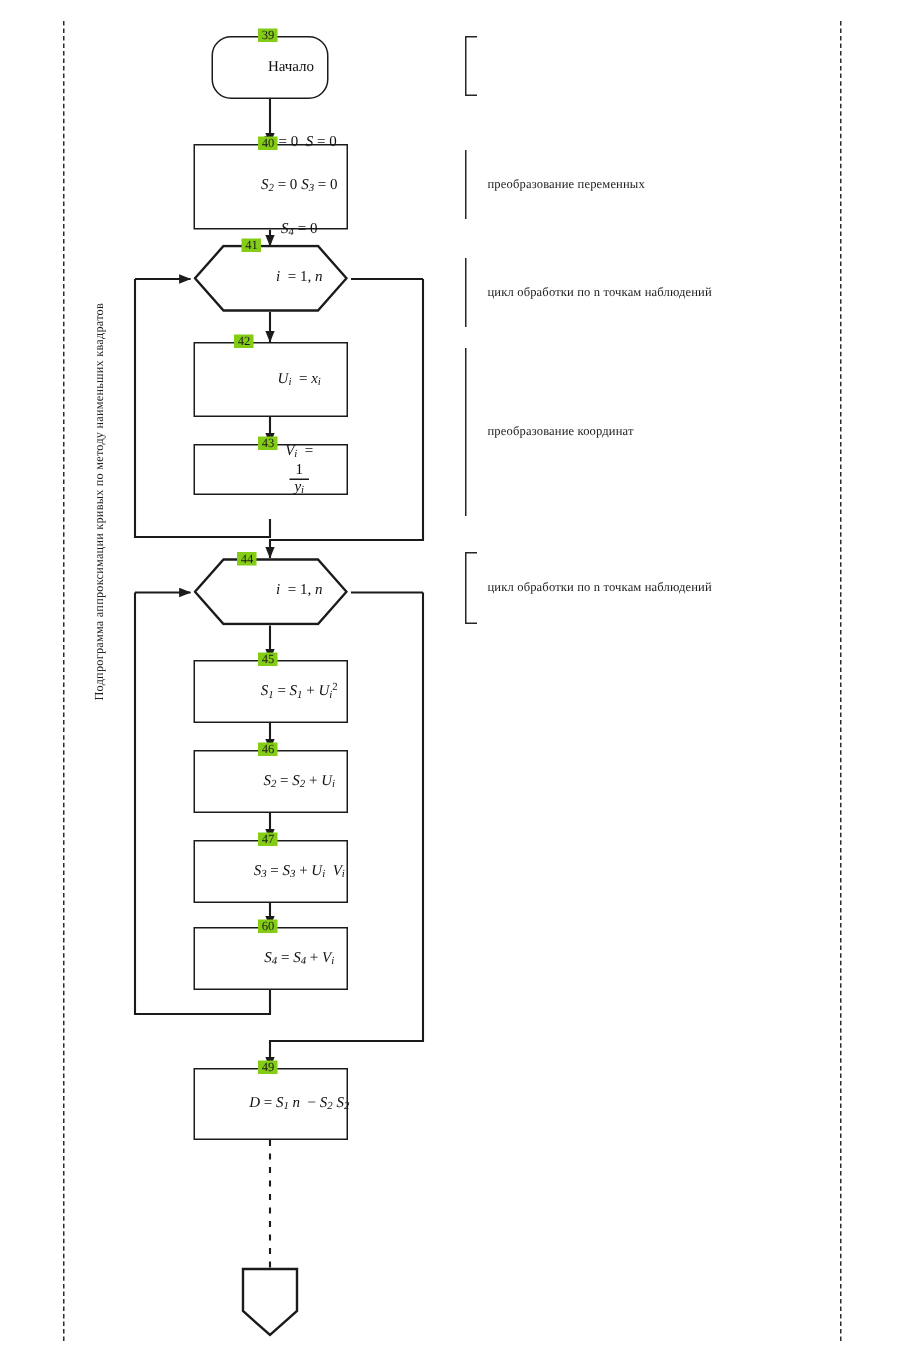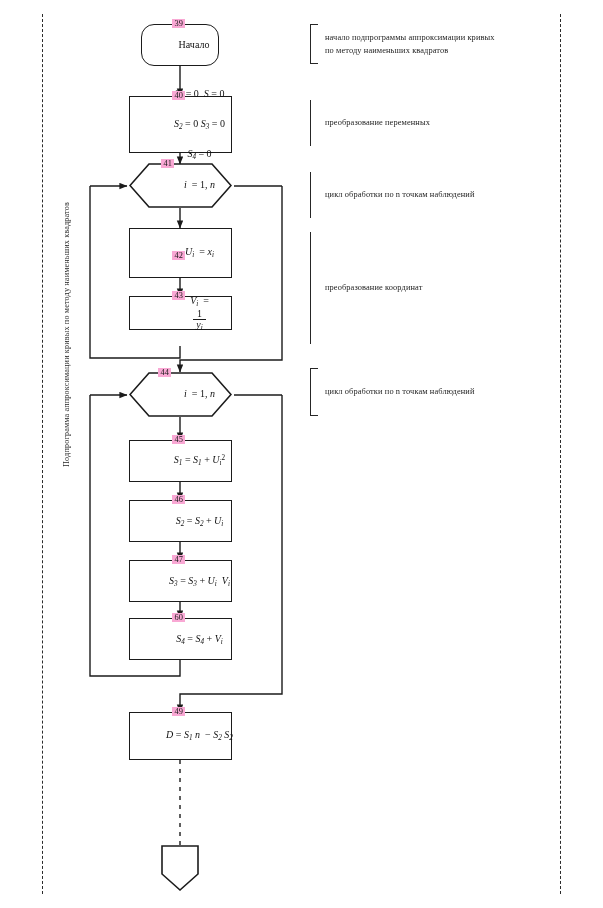--- a/index.html
+++ b/index.html
@@ -79,21 +79,21 @@
     position: absolute;
     left: 0; top: 0;
     width: 100%; height: 100%;
   }
   .node.loop .node-text { position: relative; z-index: 2; }
 
   
   .step-num {
     position: absolute;
     font-size: 8.4px;
-    background: #f9a8d4;
+    background: #84cc16;
     padding: 0 2.5px;
     color: #1a1a1a;
     z-index: 5;
     white-space: nowrap;
   }
 
   
   .mi { font-style: italic; }
   .sub { font-size: 7.2px; vertical-align: -0.22em; font-style: italic; }
   .sup { font-size: 7.2px; vertical-align: 0.48em; }
@@ -211,21 +211,21 @@
     <span class="mi">i</span>&nbsp; = 1, <span class="mi">n</span>
   </span>
 </div>
 <div class="step-num" style="left:161px; top:159px;">41</div>
 
 <div class="node process" style="left:129px; top:228px; width:103px; height:50px;">
   <span class="node-text">
     <span class="mi">U</span><span class="sub">i</span>&nbsp;&nbsp;=&nbsp;<span class="mi">x</span><span class="sub">i</span>
   </span>
 </div>
-<div class="step-num" style="left:172px; top:223px;margin-top:28px;">42</div>
+<div class="step-num" style="left:156px; top:223px;">42</div>
 
 <div class="node process" style="left:129px; top:296px; width:103px; height:34px;">
   <span class="node-text">
     <span class="mi">V</span><span class="sub">i</span>&nbsp;&nbsp;=
     <span class="frac">
       <span class="num">1</span>
       <span class="den"><span class="mi">y</span><span class="sub">i</span></span>
     </span>
   </span>
 </div>
@@ -271,24 +271,20 @@
 
 <div class="node process" style="left:129px; top:712px; width:103px; height:48px;text-align:center;">
   <span class="node-text">
     <span class="mi">D</span> = <span class="mi">S</span><span class="sub">1</span>&nbsp;<span class="mi">n</span>&nbsp;&nbsp;−&nbsp;<span class="mi">S</span><span class="sub">2</span>&nbsp;<span class="mi">S</span><span class="sub">2</span>
   </span>
 </div>
 <div class="step-num" style="left:172px; top:707px;">49</div>
 
 <div class="annotation" style="left:310px; top:24px; width:232px; height:40px;">
   <div class="bracket"></div>
-  <div class="ann-text">
-    <span>начало подпрограммы аппроксимации кривых</span><br>
-    <span>по методу наименьших квадратов</span>
-  </div>
 </div>
 
 <div class="annotation" style="left:310px; top:100px; width:232px; height:46px;">
   <div class="bracket plain"></div>
   <div class="ann-text">преобразование переменных</div>
 </div>
 
 <div class="annotation" style="left:310px; top:172px; width:232px; height:46px;">
   <div class="bracket plain"></div>
   <div class="ann-text">цикл обработки по n точкам наблюдений</div>

